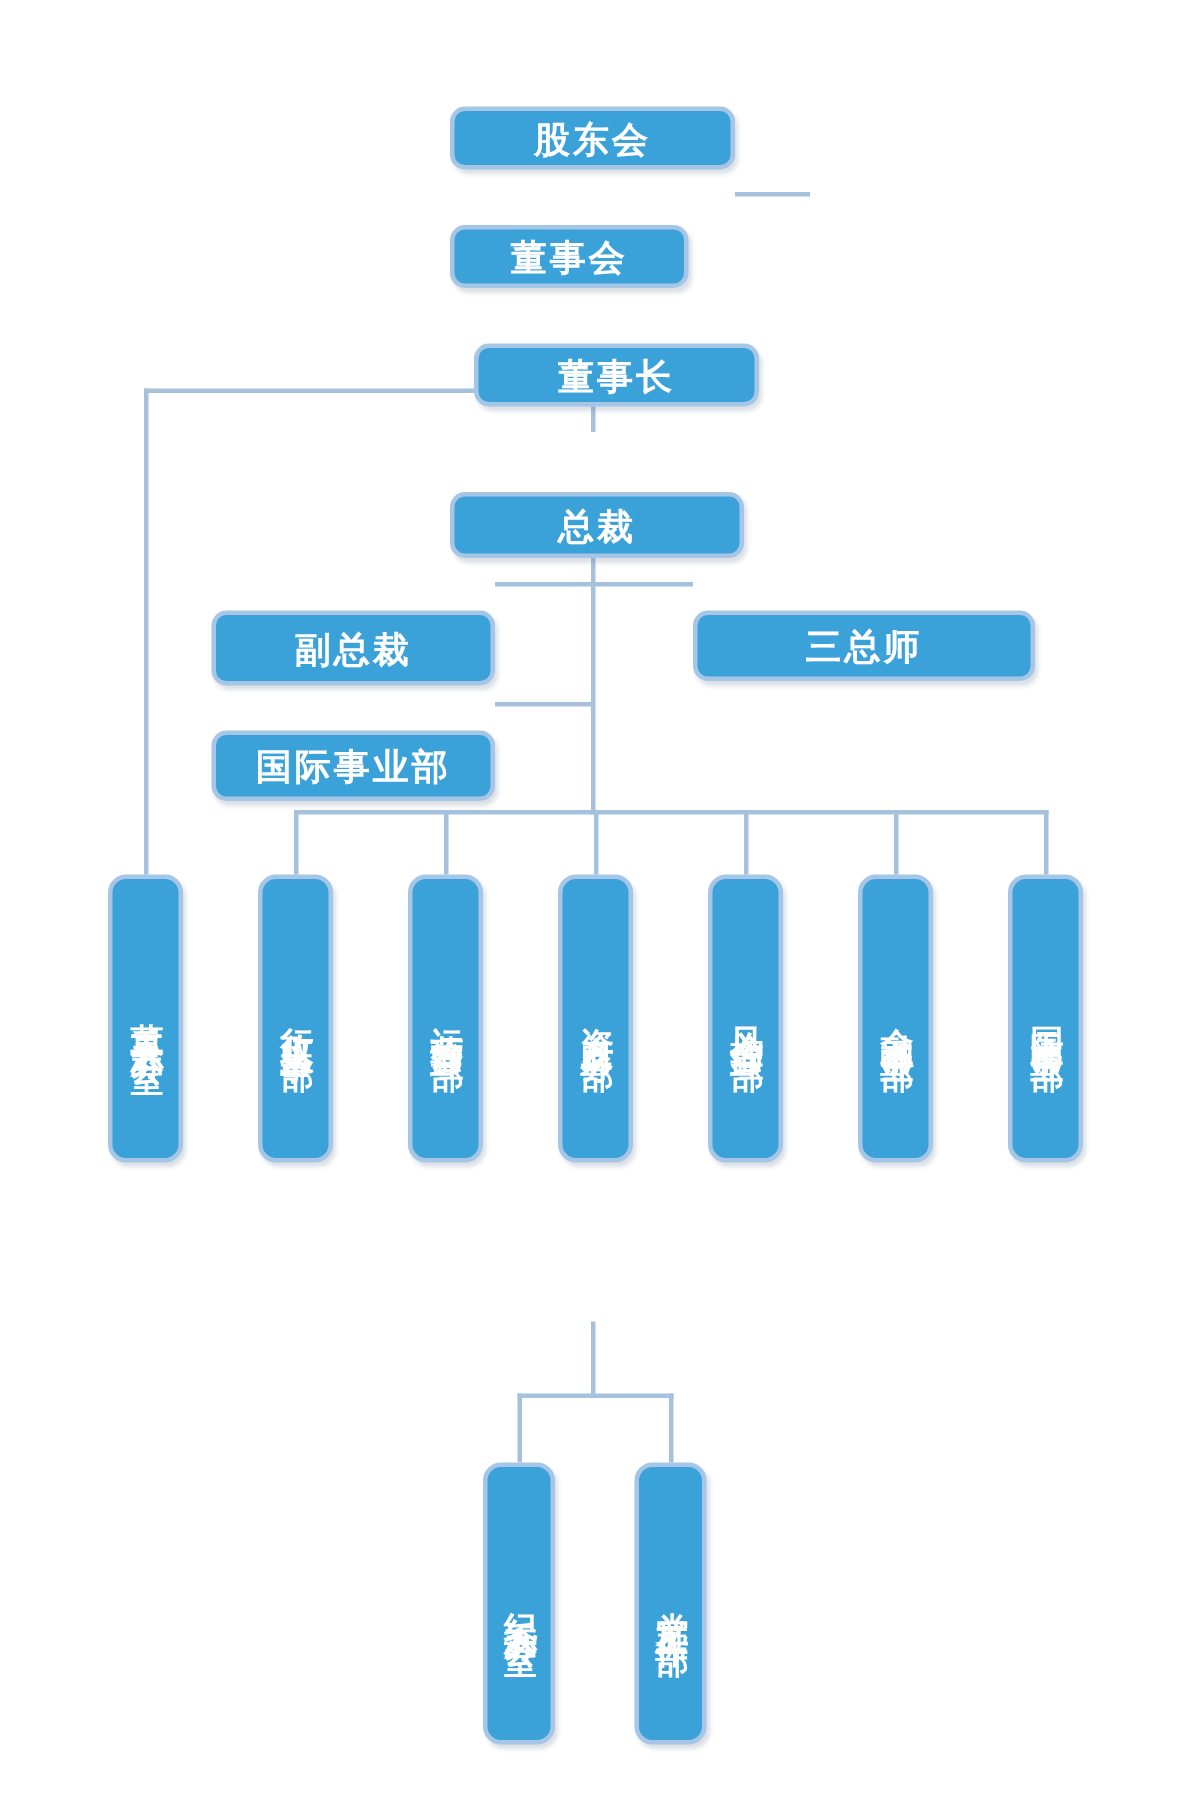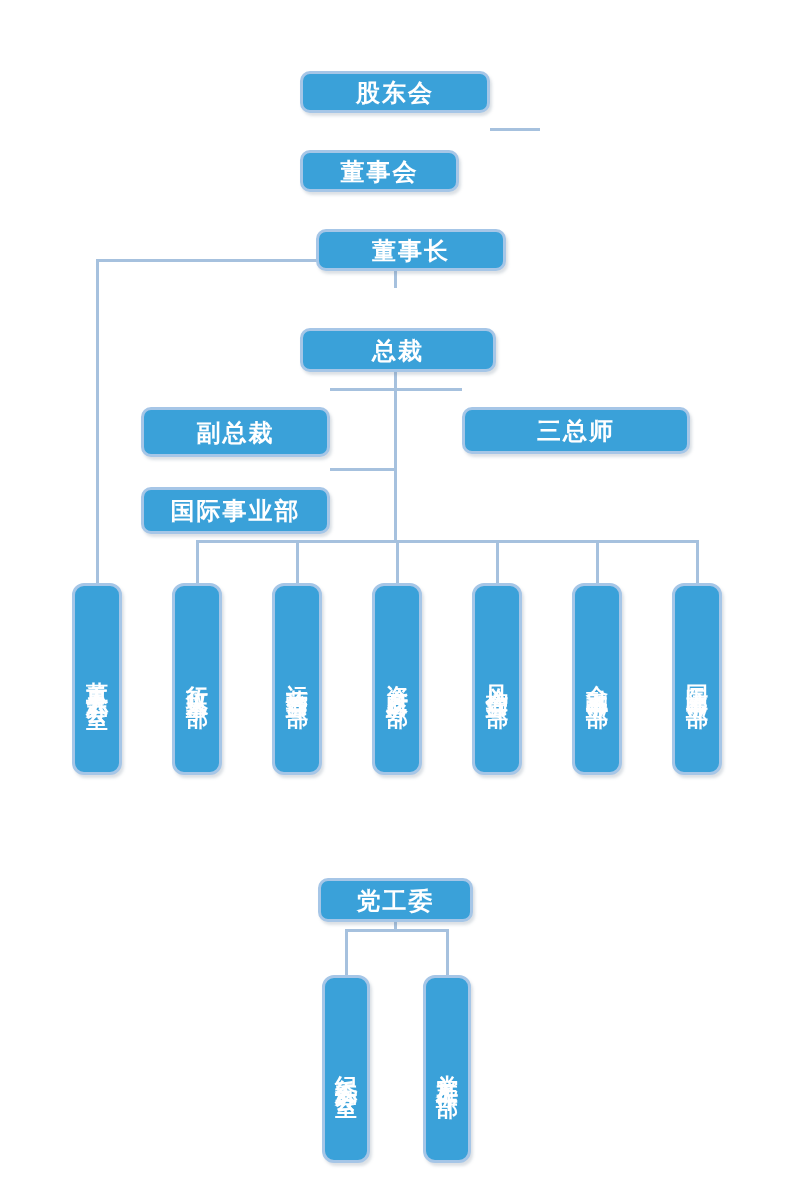--- a/index.html
+++ b/index.html
@@ -78,17 +78,16 @@
   <div class="node h" style="left:141px;top:446px;width:189px;height:47px">国际事业部</div>
 
   <div class="node v" style="left:72px;top:583px;width:50px;height:192px">董事会办公室</div>
   <div class="node v" style="left:172px;top:583px;width:50px;height:192px">行政人事部</div>
   <div class="node v" style="left:272px;top:583px;width:50px;height:192px">运营管理部</div>
   <div class="node v" style="left:372px;top:583px;width:50px;height:192px">资产财务部</div>
   <div class="node v" style="left:472px;top:583px;width:50px;height:192px">风控管理部</div>
   <div class="node v" style="left:572px;top:583px;width:50px;height:192px">金融事业部</div>
   <div class="node v" style="left:672px;top:583px;width:50px;height:192px">国际事业部</div>
 
-  <div class="node h" style="left:318px;top:837px;width:155px;height:44px">党工委</div>
   <div class="node v" style="left:322px;top:975px;width:48px;height:188px">纪委办公室</div>
   <div class="node v" style="left:423px;top:975px;width:48px;height:188px">党群工作部</div>
 
 </div>
 
 </body></html>

